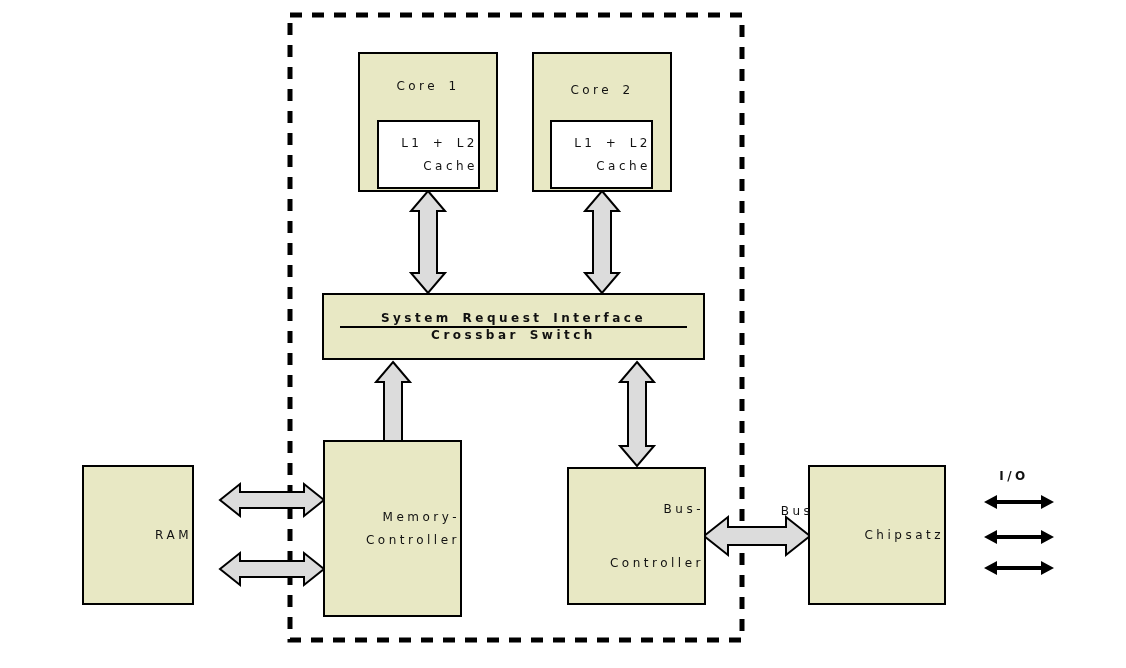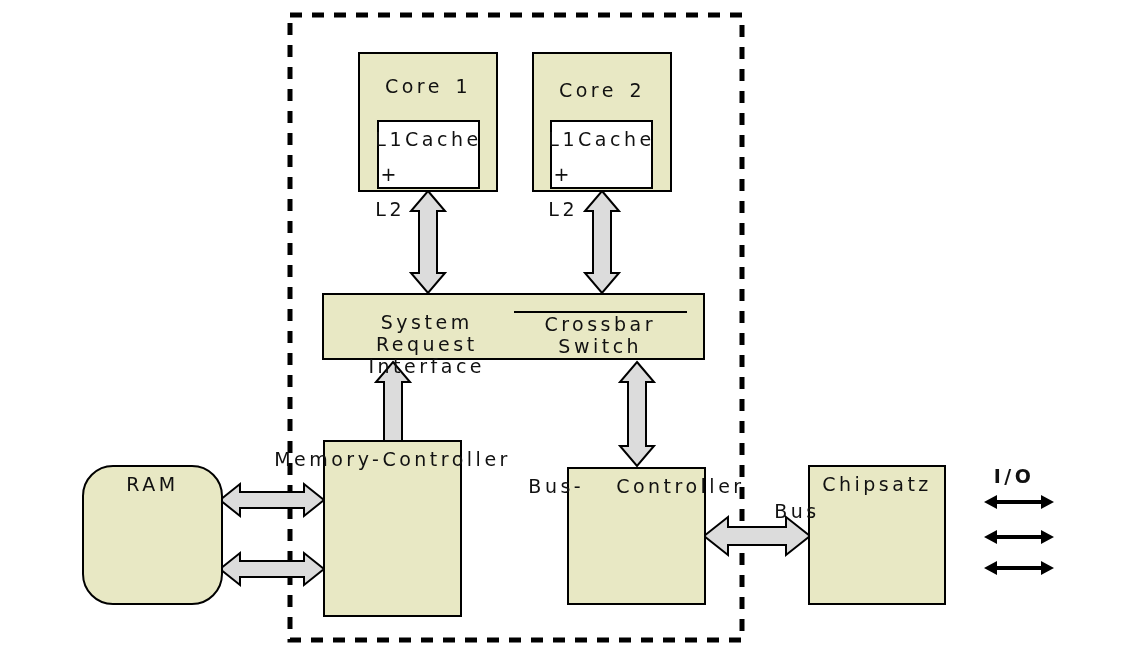--- a/index.html
+++ b/index.html
@@ -6,32 +6,32 @@
     --box-fill:#e8e8c4;
     --arrow-fill:#dcdcdc;
     --border:#000000;
     --background:#ffffff;
     --text:#111111;
   }
   html,body{margin:0;padding:0;background:var(--background);}
   .canvas{
     position:relative;width:1126px;height:668px;background:var(--background);
     font-family:"DejaVu Sans","Liberation Sans",sans-serif;
-    font-size:19px;letter-spacing:3.5px;word-spacing:3px;color:var(--text);
+    font-size:12px;letter-spacing:3.5px;word-spacing:3px;color:var(--text);
     overflow:hidden;
   }
   .layer{position:absolute;left:0;top:0;z-index:0;}
   .box{
     position:absolute;box-sizing:border-box;z-index:1;
     border:2px solid var(--border);background:var(--box-fill);
-    display:flex;flex-direction:row;align-items:flex-start;justify-content:center;
+    display:flex;flex-direction:column;align-items:flex-end;justify-content:center;
     text-align:center;line-height:1.85;
   }
   .white{background:#ffffff;}
-  .stackbox{padding:16px;justify-content:stretch;line-height:normal;}
+  .stackbox{padding:16px;justify-content:stretch;line-height:normal;font-weight:bold;}
   .stackrow{
     flex:1;width:100%;display:flex;align-items:center;justify-content:center;
   }
   .stackrow + .stackrow{border-top:2px solid var(--border);}
   .lbl{
     position:absolute;z-index:2;display:flex;align-items:center;justify-content:center;
     text-align:center;line-height:1.2;
   }
   .dashed-rect{fill:none;stroke:var(--border);stroke-width:5;stroke-dasharray:12 10;}
   .thick-arrow{fill:var(--arrow-fill);stroke:var(--border);stroke-width:2;stroke-linejoin:miter;}
@@ -73,21 +73,21 @@
   <div class="box white" style="left:550px;top:120px;width:103px;height:69px;">
     <div>L1 + L2</div>
     <div>Cache</div>
   </div>
 
   <div class="box stackbox" style="left:322px;top:293px;width:383px;height:67px;">
     <div class="stackrow">System Request Interface</div>
     <div class="stackrow">Crossbar Switch</div>
   </div>
 
-  <div class="box" style="left:82px;top:465px;width:141px;height:140px;border-radius:31px;">
+  <div class="box" style="left:82px;top:465px;width:112px;height:140px;">
     <div>RAM</div>
   </div>
 
   <div class="box" style="left:323px;top:440px;width:139px;height:177px;">
     <div>Memory-</div>
     <div>Controller</div>
   </div>
 
   <div class="box" style="left:567px;top:467px;width:139px;height:138px;gap:32px;">
     <div>Bus-</div>

